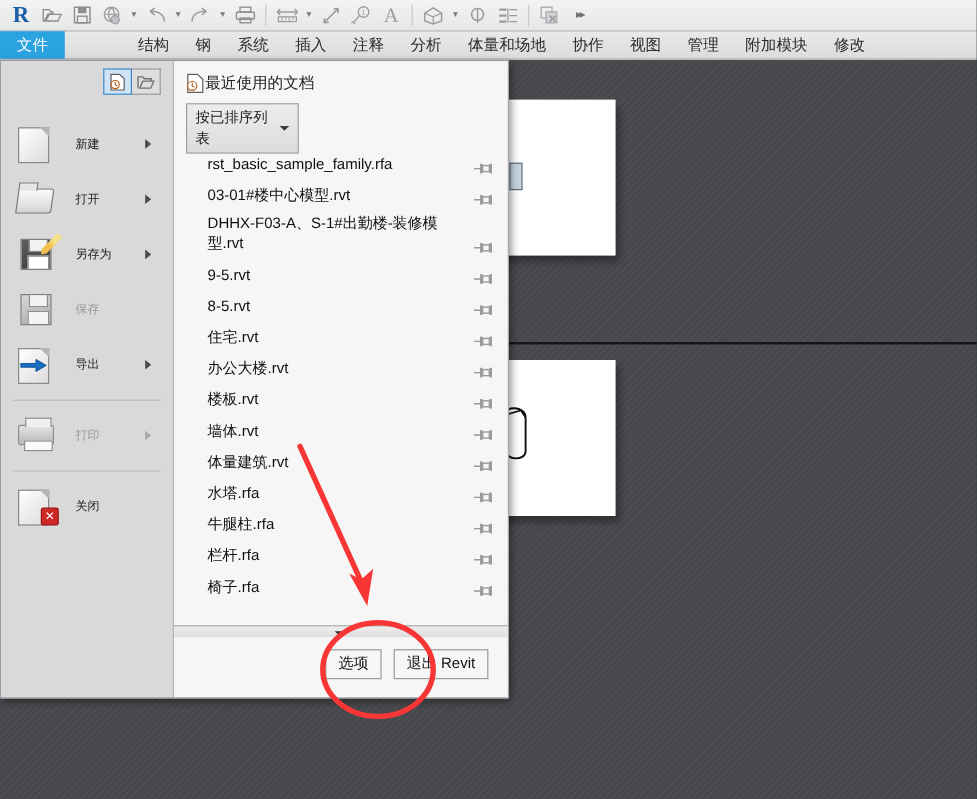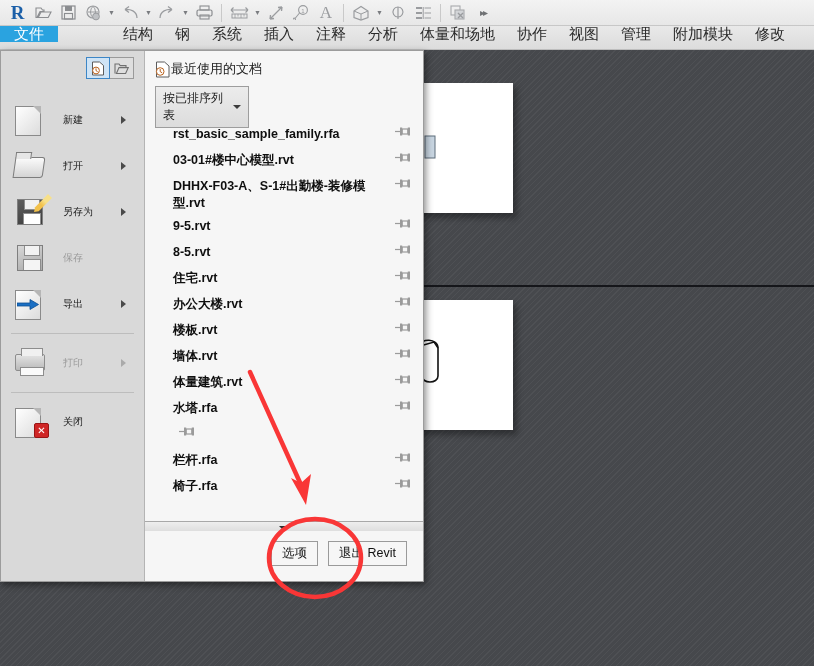--- a/index.html
+++ b/index.html
@@ -48,21 +48,21 @@
 
   
   #tabstrip{
     position:absolute; left:0; top:26px; width:814px; height:24px;
     background:linear-gradient(180deg,#e9e9e9 0%,#dcdcdc 100%);
     border-bottom:1px solid #bdbdbd;
     display:flex; align-items:stretch;
   }
   .tab{
     display:flex;align-items:center;justify-content:center;
-    padding:0 11px; font-size:15px; color:#2b2b2b; height:16px;
+    padding:0 11px; font-size:13px; color:#2b2b2b; height:23px;
     white-space:nowrap;
   }
   .tab.file{ background:#2aa3e0; color:#ffffff; padding:0 14px; }
   .tab.active{ background:#f6f6f6; border-left:1px solid #c2c2c2;
                border-right:1px solid #c2c2c2;margin-top:47px; }
 
   
   #filemenu{
     position:absolute; left:0; top:50px; width:424px; height:532px;
     background:#f1f1f1;
@@ -177,21 +177,21 @@
   #rd-sort .dcaret{
     width:0;height:0;border-top:4px solid #3c3c3c;
     border-left:4px solid transparent;border-right:4px solid transparent;
     margin-left:auto;
   }
   #rd-list{
     position:absolute; left:0; top:72px; width:100%; height:446px;
     overflow:hidden;
   }
   .rd-row{
-    display:flex;align-items:flex-start;min-height:26px;padding:3px 12px 3px 28px;font-weight:bold;
+    display:flex;align-items:flex-end;min-height:26px;padding:3px 12px 3px 28px;
   }
   .rd-name{ font-size:12.5px;color:#0f0f0f;flex:1;line-height:17px; }
   .rd-pin{ width:22px;flex:0 0 22px;display:flex;align-items:center;justify-content:flex-end; }
   #rd-scrollbar{
     position:absolute;left:0;bottom:45px;width:100%;height:15px;
     background:linear-gradient(180deg,#eeeeee,#d7d7d7);
     border-top:1px solid #a8a8a8;border-bottom:1px solid #a8a8a8;
     display:flex;align-items:center;justify-content:center;
   }
   #rd-scrollbar .scaret{
@@ -652,20 +652,21 @@
           <div class="rd-pin">
             <svg width="16" height="11" viewBox="0 0 16 11">
               <path d="M0 5.5 H5" stroke="#9b9b9b" stroke-width="1.2"></path>
               <rect x="5" y="1.5" width="2.2" height="8" fill="#9b9b9b"></rect>
               <rect x="7.2" y="3" width="5.6" height="5" fill="none" stroke="#9b9b9b" stroke-width="1.2"></rect>
               <rect x="12.8" y="1.5" width="2.2" height="8" fill="#9b9b9b"></rect>
             </svg>
           </div>
         </div>
         <div class="rd-row">
+          <div class="rd-name">牛腿柱.rfa</div>
           <div class="rd-pin">
             <svg width="16" height="11" viewBox="0 0 16 11">
               <path d="M0 5.5 H5" stroke="#9b9b9b" stroke-width="1.2"></path>
               <rect x="5" y="1.5" width="2.2" height="8" fill="#9b9b9b"></rect>
               <rect x="7.2" y="3" width="5.6" height="5" fill="none" stroke="#9b9b9b" stroke-width="1.2"></rect>
               <rect x="12.8" y="1.5" width="2.2" height="8" fill="#9b9b9b"></rect>
             </svg>
           </div>
         </div>
         <div class="rd-row">

